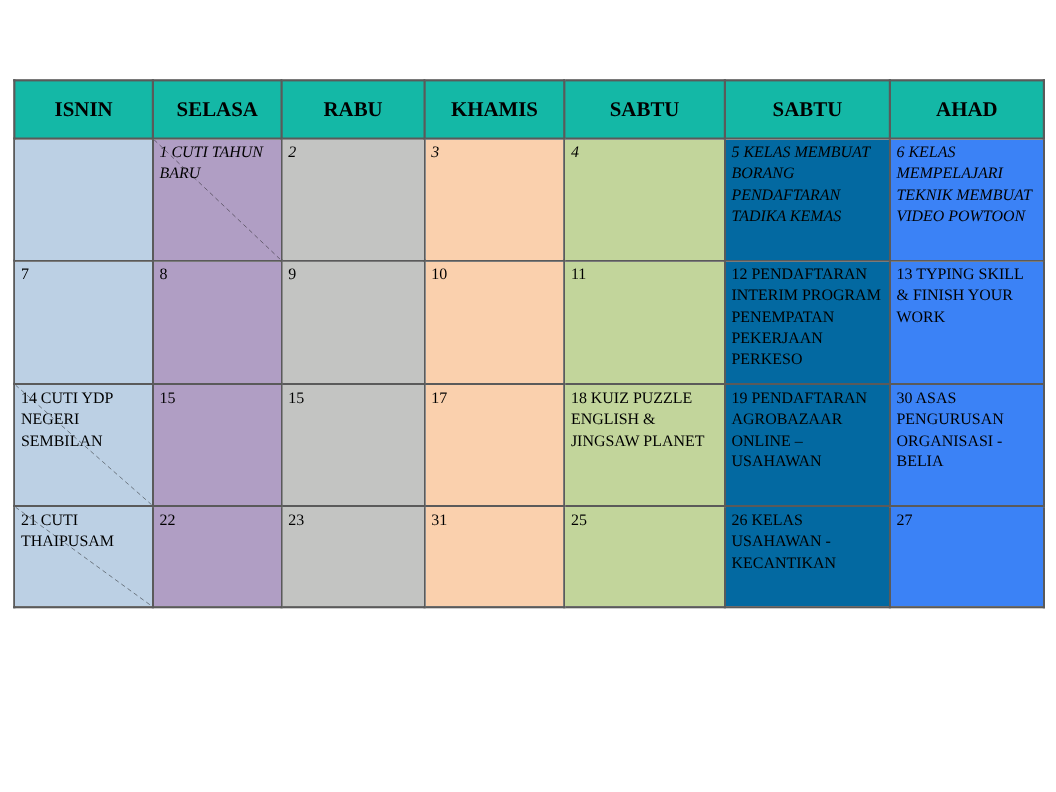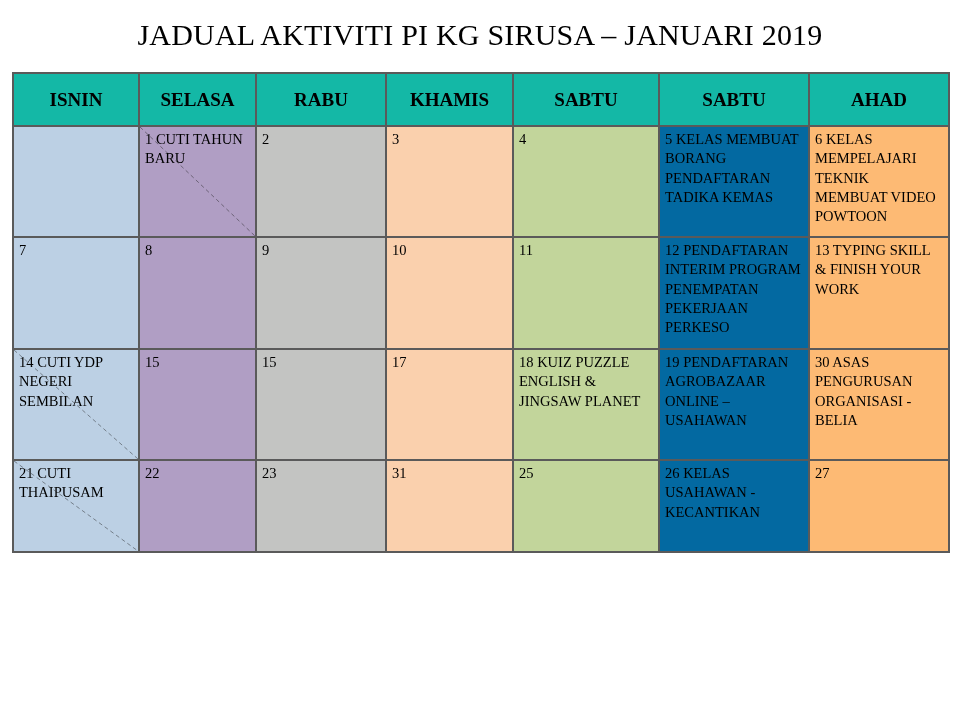--- a/index.html
+++ b/index.html
@@ -70,53 +70,52 @@
     border: 2px solid #5a5a5a;
     vertical-align: top;
     padding: 3px 4px 2px 5px;
     font-family: "Liberation Serif", "DejaVu Serif", serif;
     font-size: 14.5px;
     line-height: 1.33;
     color: #000000;
     position: relative;
     overflow: hidden;
   }
-  tr.r1 td { height: 104px; }
+  tr.r1 td { height: 104px; font-style: italic; }
   tr.r2 td { height: 105px; }
   tr.r3 td { height: 104px; }
   tr.r4 td { height: 85px; }
   tr.r5 td { height: 113px; }
 
   .cell-text { display: block; white-space: pre-line; }
 
   
   .col-0 { background: #bcd0e4; }
   .col-1 { background: #b09ec4; }
   .col-2 { background: #c3c4c2; }
   .col-3 { background: #fad0ad; }
   .col-4 { background: #c2d59b; }
   .col-5 { background: #0369a1; }
-  .col-6 { background: #fdba74; margin-left: 20px; }
+  .col-6 { background: #3b82f6; margin-left: 20px; }
 
   
   td.struck .diag {
     position: absolute;
     left: 0;
     top: 0;
     width: 100%;
     height: 100%;
     pointer-events: none;
   }
 </style>
 </head>
 <body>
 
 <div id="page">
 
-  <div id="page-title">JADUAL AKTIVITI PI KG SIRUSA – JANUARI 2019</div>
 
   <div id="calendar-wrap">
     <table class="calendar">
       <colgroup>
         <col class="c0">
           <col class="c1">
           <col class="c2">
           <col class="c3">
         <col class="c4">
           <col class="c5">

